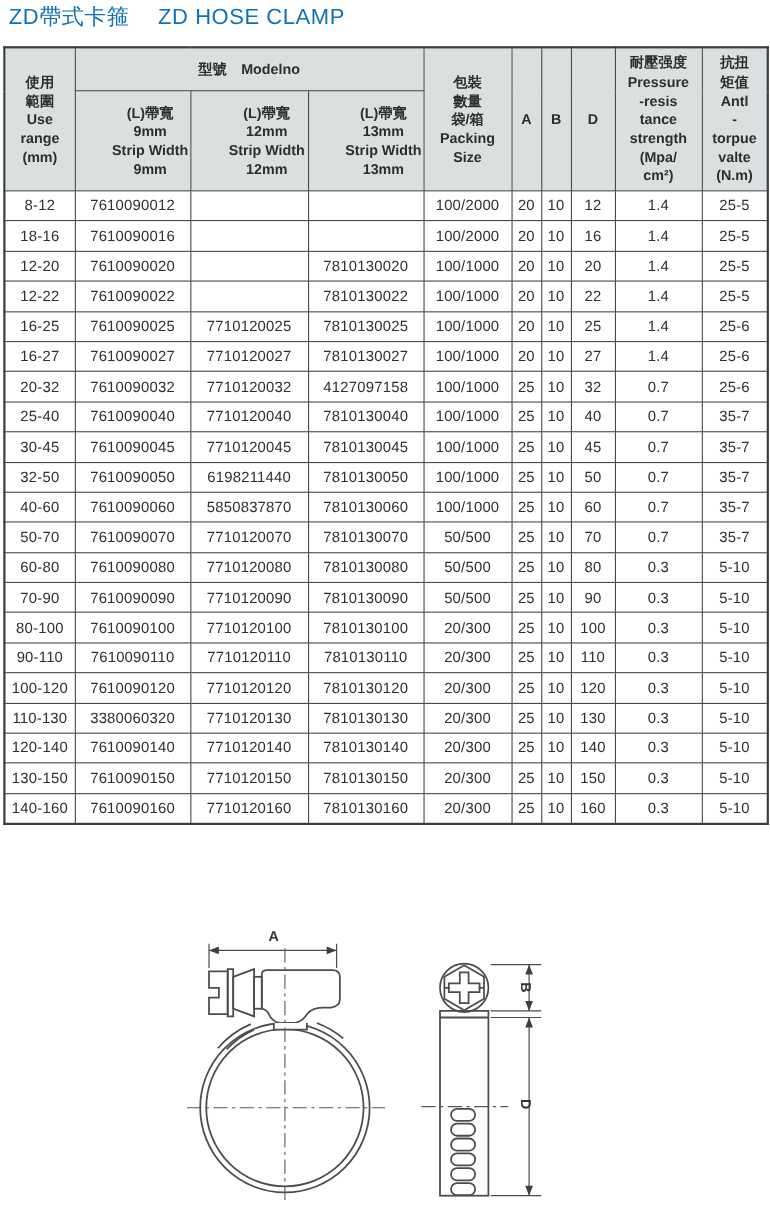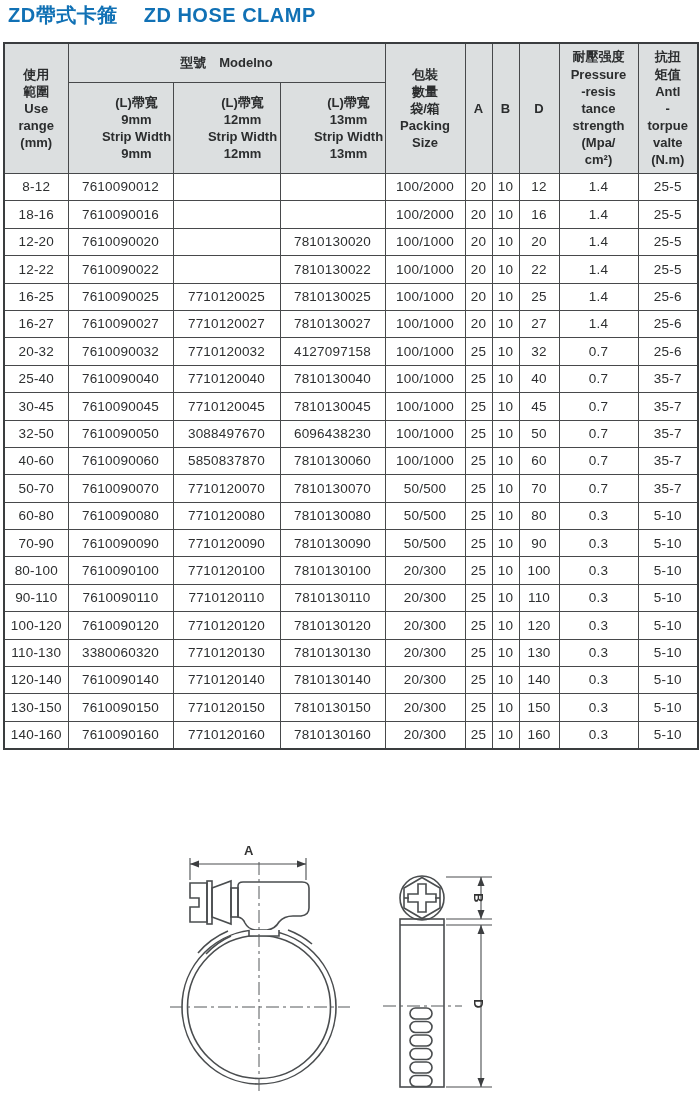--- a/index.html
+++ b/index.html
@@ -2,21 +2,21 @@
 <html><head>
 <meta charset="utf-8">
 <style>
   html,body{margin:0;padding:0;}
   body{
     width:700px;height:1096px;position:relative;background:#ffffff;
     font-family:"Liberation Sans",sans-serif;overflow:hidden;
   }
   .page-title{
     position:absolute;left:8px;top:2px;margin:0;
-    font-size:20px;font-weight:bold;color:#1171b5;letter-spacing:.5px;
+    font-size:20px;font-weight:normal;color:#1171b5;letter-spacing:.5px;
     white-space:nowrap;
   }
   .page-title .t2{margin-left:26px;}
   table.spec{
     position:absolute;left:3px;top:42px;
     border-collapse:collapse;table-layout:fixed;width:694px;
     border:2px solid #3a3d3f;
   }
   .spec th,.spec td{
     border:1.5px solid #47494b;text-align:center;vertical-align:middle;
@@ -209,22 +209,22 @@
         <td>100/1000</td>
         <td>25</td>
         <td>10</td>
         <td>45</td>
         <td>0.7</td>
         <td>35-7</td>
       </tr>
       <tr>
         <td>32-50</td>
         <td>7610090050</td>
-        <td>3088497670</td>
-        <td>6096438230</td>
+        <td>6198211440</td>
+        <td>7810130050</td>
         <td>100/1000</td>
         <td>25</td>
         <td>10</td>
         <td>50</td>
         <td>0.7</td>
         <td>35-7</td>
       </tr>
       <tr>
         <td>40-60</td>
         <td>7610090060</td>

